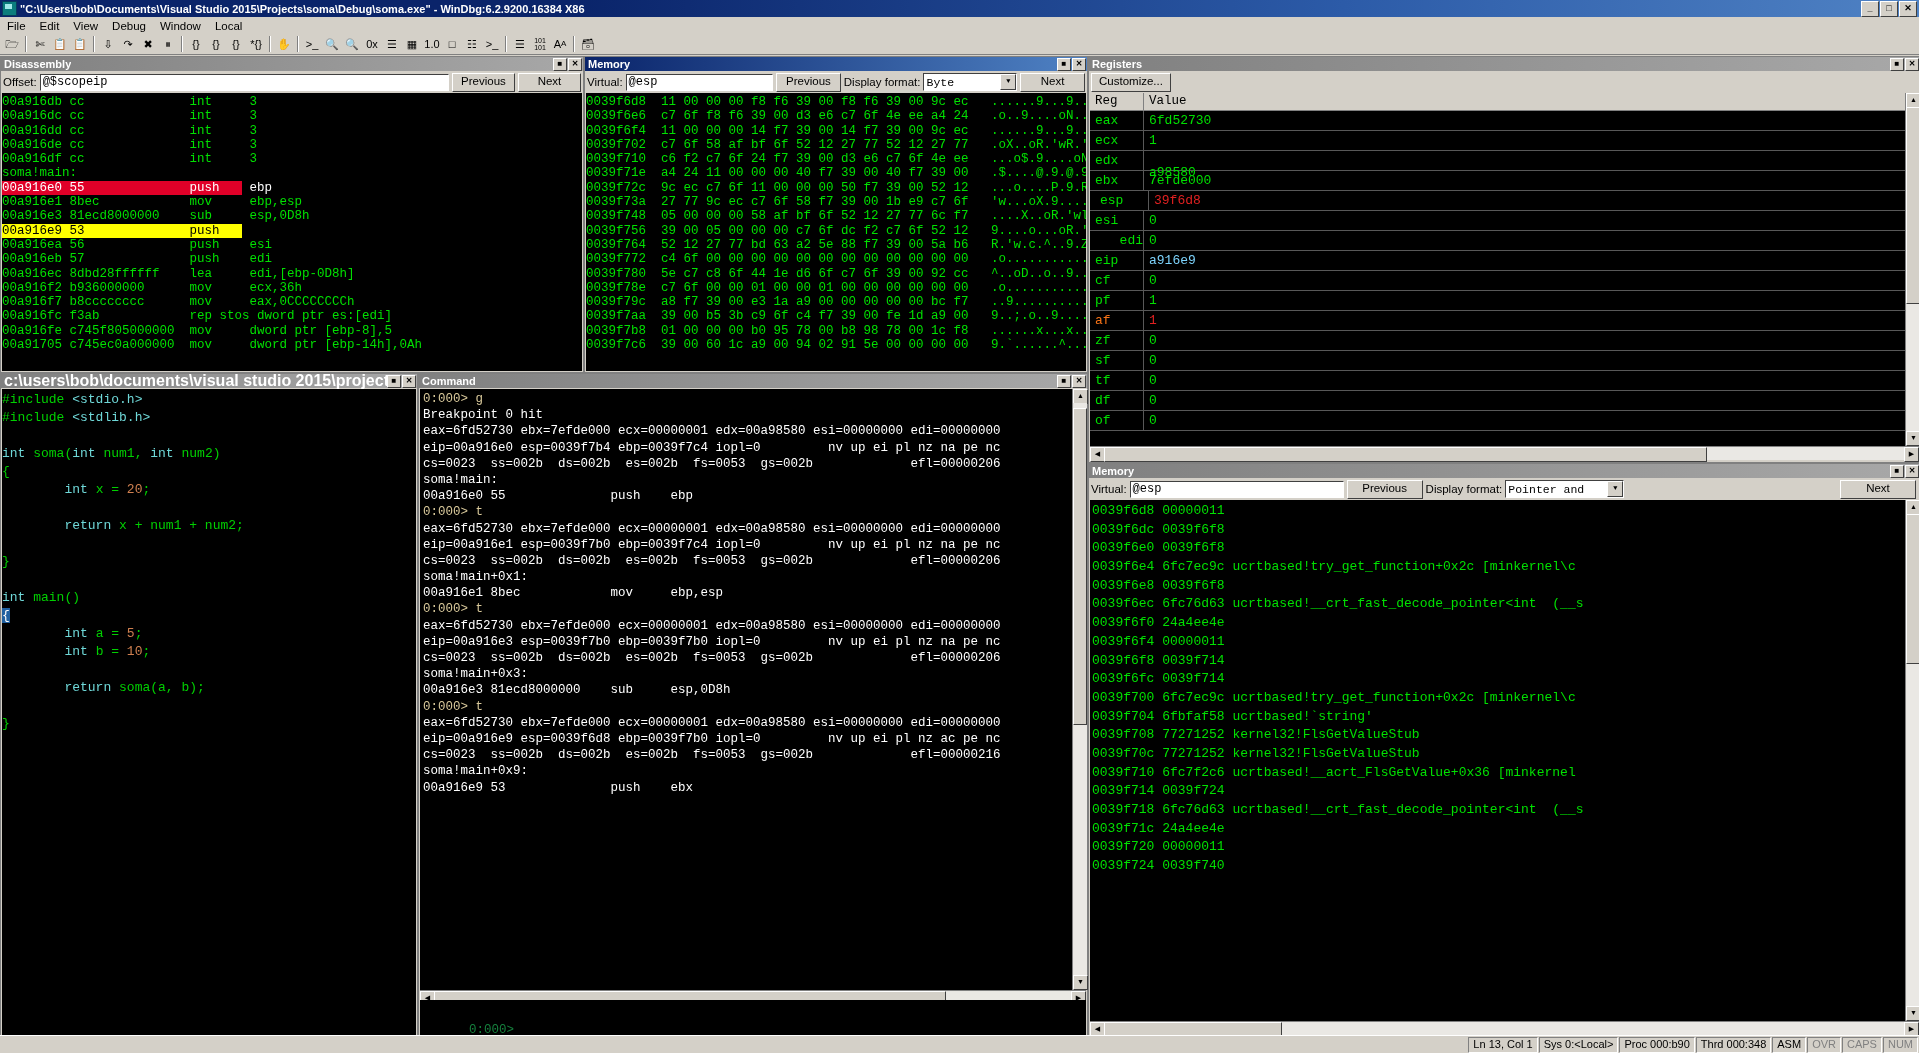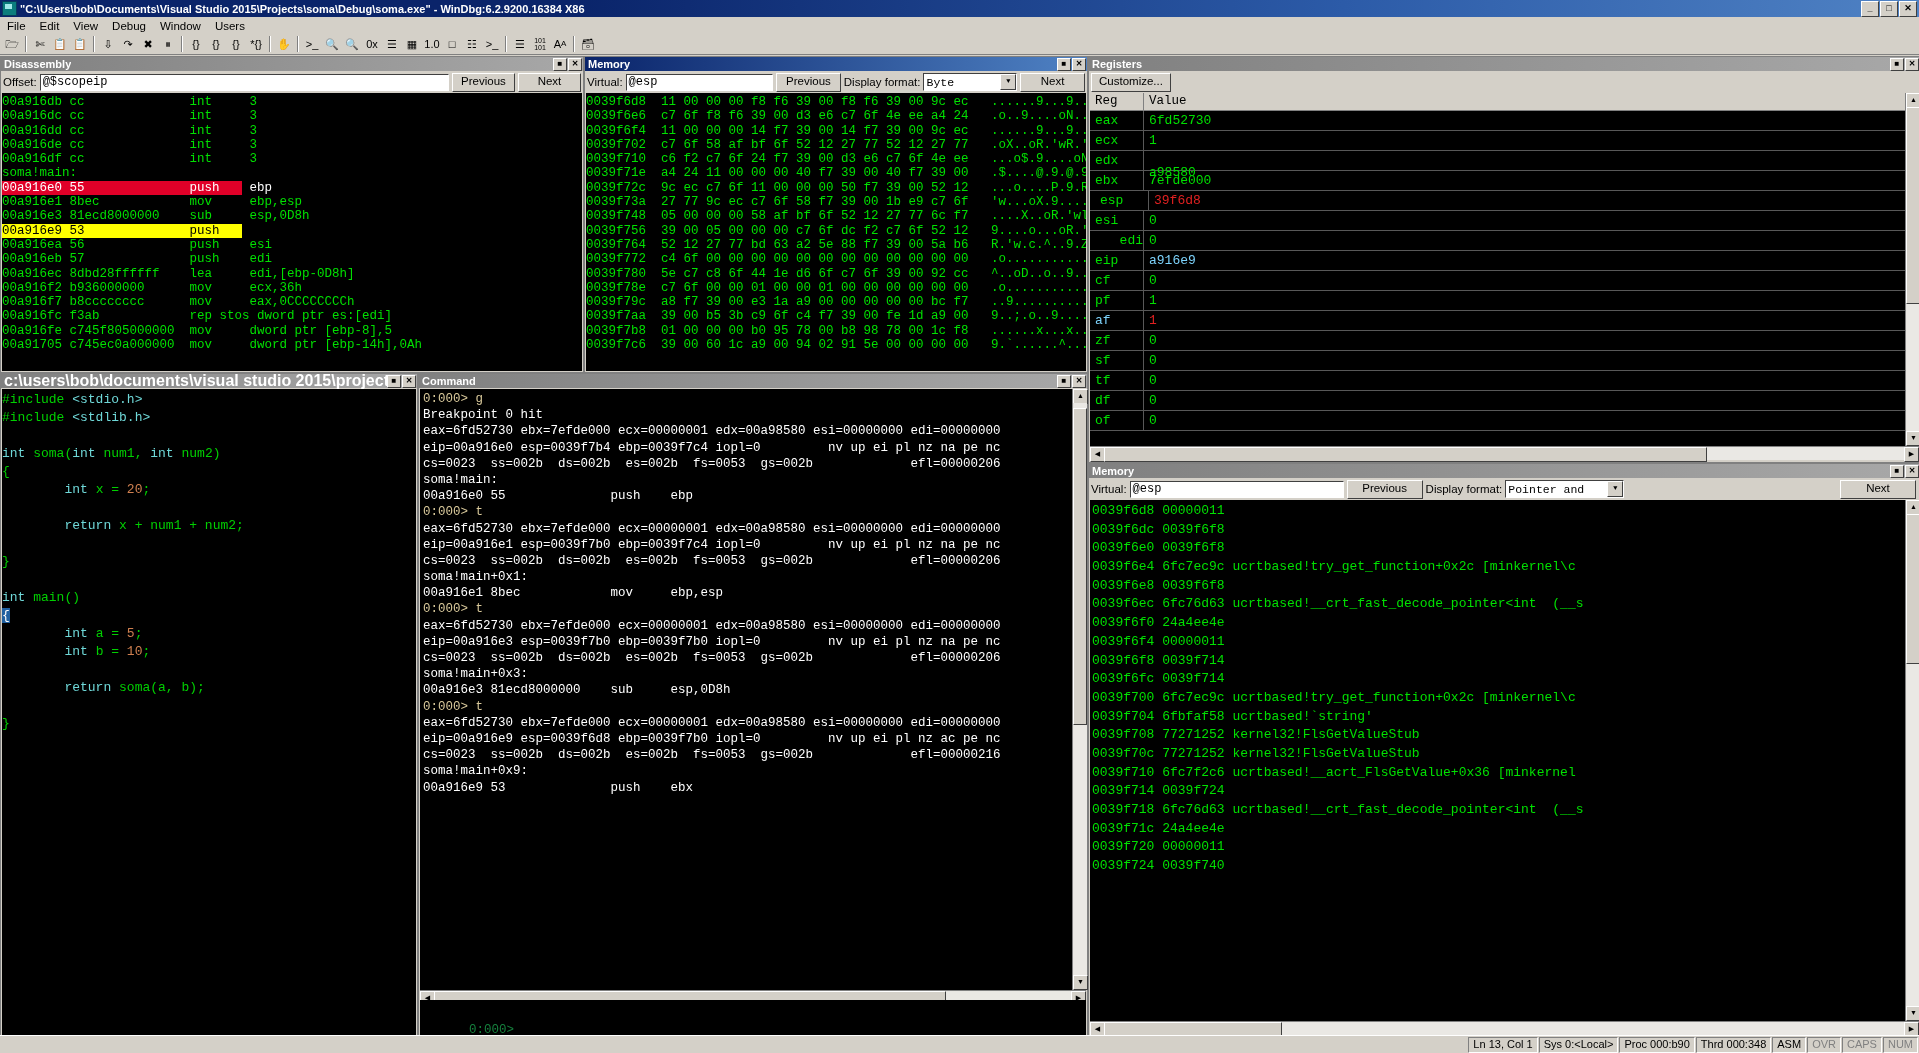--- a/index.html
+++ b/index.html
@@ -142,21 +142,21 @@
       <div class="tbtn">✕</div>
     </div>
   </div>
 
   <div class="menubar">
     <span>File</span>
     <span>Edit</span>
     <span>View</span>
     <span>Debug</span>
     <span>Window</span>
-    <span>Users</span>
+    <span>Local</span>
   </div>
 
   <div class="toolbar">
     <div class="tbicon">🗁</div>
     <div class="tbsep"></div>
     <div class="tbicon">✄</div>
     <div class="tbicon">📋</div>
     <div class="tbicon">📋</div>
     <div class="tbsep"></div>
     <div class="tbicon">⇩</div>
@@ -255,21 +255,21 @@
           </div>
           <div style="display: flex; height: 19px; border-bottom: 1px solid rgb(88, 88, 88); font-family: &quot;Liberation Mono&quot;, monospace; font-size: 13px; line-height: 19px;">
             <div style="width: 48px; border-right: 1px solid rgb(88, 88, 88); padding-left: 5px; color: rgb(0, 224, 0);">edx</div>
             <div style="flex: 1 1 0%; padding-left: 5px; color: rgb(0, 224, 0); margin-top: 12px;">a98580</div>
           </div>
           <div style="display: flex; height: 19px; border-bottom: 1px solid rgb(88, 88, 88); font-family: &quot;Liberation Mono&quot;, monospace; font-size: 13px; line-height: 19px;">
             <div style="width: 48px; border-right: 1px solid rgb(88, 88, 88); padding-left: 5px; color: rgb(0, 224, 0);">ebx</div>
             <div style="flex: 1 1 0%; padding-left: 5px; color: rgb(0, 224, 0);">7efde000</div>
           </div>
           <div style="display: flex; height: 19px; border-bottom: 1px solid rgb(88, 88, 88); font-family: &quot;Liberation Mono&quot;, monospace; font-size: 13px; line-height: 19px;">
-            <div style="width: 48px; border-right: 1px solid rgb(88, 88, 88); padding-left: 10px; color: rgb(0, 224, 0);">esp</div>
+            <div style="width: 48px; border-right: 1px solid rgb(88, 88, 88); padding-left: 2px; color: rgb(0, 224, 0); margin-left: 8px;">esp</div>
             <div style="flex: 1 1 0%; padding-left: 5px; color: rgb(224, 32, 32);">39f6d8</div>
           </div>
           <div style="display: flex; height: 19px; border-bottom: 1px solid rgb(88, 88, 88); font-family: &quot;Liberation Mono&quot;, monospace; font-size: 13px; line-height: 19px;">
             <div style="width: 48px; border-right: 1px solid rgb(88, 88, 88); padding-left: 5px; color: rgb(0, 224, 0);">esi</div>
             <div style="flex: 1 1 0%; padding-left: 5px; color: rgb(0, 224, 0);">0</div>
           </div>
           <div style="display: flex; height: 19px; border-bottom: 1px solid rgb(88, 88, 88); font-family: &quot;Liberation Mono&quot;, monospace; font-size: 13px; line-height: 19px;">
             <div style="width: 48px; border-right: 1px solid rgb(88, 88, 88); padding-left: 5px; color: rgb(0, 224, 0); text-align: right;">edi</div>
             <div style="flex: 1 1 0%; padding-left: 5px; color: rgb(0, 224, 0);">0</div>
           </div>
@@ -279,21 +279,21 @@
           </div>
           <div style="display: flex; height: 19px; border-bottom: 1px solid rgb(88, 88, 88); font-family: &quot;Liberation Mono&quot;, monospace; font-size: 13px; line-height: 19px;">
             <div style="width: 48px; border-right: 1px solid rgb(88, 88, 88); padding-left: 5px; color: rgb(0, 224, 0);">cf</div>
             <div style="flex: 1 1 0%; padding-left: 5px; color: rgb(0, 224, 0);">0</div>
           </div>
           <div style="display: flex; height: 19px; border-bottom: 1px solid rgb(88, 88, 88); font-family: &quot;Liberation Mono&quot;, monospace; font-size: 13px; line-height: 19px;">
             <div style="width: 48px; border-right: 1px solid rgb(88, 88, 88); padding-left: 5px; color: rgb(0, 224, 0);">pf</div>
             <div style="flex: 1 1 0%; padding-left: 5px; color: rgb(0, 224, 0);">1</div>
           </div>
           <div style="display: flex; height: 19px; border-bottom: 1px solid rgb(88, 88, 88); font-family: &quot;Liberation Mono&quot;, monospace; font-size: 13px; line-height: 19px;">
-            <div style="width: 48px; border-right: 1px solid rgb(88, 88, 88); padding-left: 5px; color: #7dd3fc;">af</div>
+            <div style="width: 48px; border-right: 1px solid rgb(88, 88, 88); padding-left: 5px; color: #f97316;">af</div>
             <div style="flex: 1 1 0%; padding-left: 5px; color: rgb(224, 32, 32);">1</div>
           </div>
           <div style="display: flex; height: 19px; border-bottom: 1px solid rgb(88, 88, 88); font-family: &quot;Liberation Mono&quot;, monospace; font-size: 13px; line-height: 19px;">
             <div style="width: 48px; border-right: 1px solid rgb(88, 88, 88); padding-left: 5px; color: rgb(0, 224, 0);">zf</div>
             <div style="flex: 1 1 0%; padding-left: 5px; color: rgb(0, 224, 0);">0</div>
           </div>
           <div style="display: flex; height: 19px; border-bottom: 1px solid rgb(88, 88, 88); font-family: &quot;Liberation Mono&quot;, monospace; font-size: 13px; line-height: 19px;">
             <div style="width: 48px; border-right: 1px solid rgb(88, 88, 88); padding-left: 5px; color: rgb(0, 224, 0);">sf</div>
             <div style="flex: 1 1 0%; padding-left: 5px; color: rgb(0, 224, 0);">0</div>
           </div>

